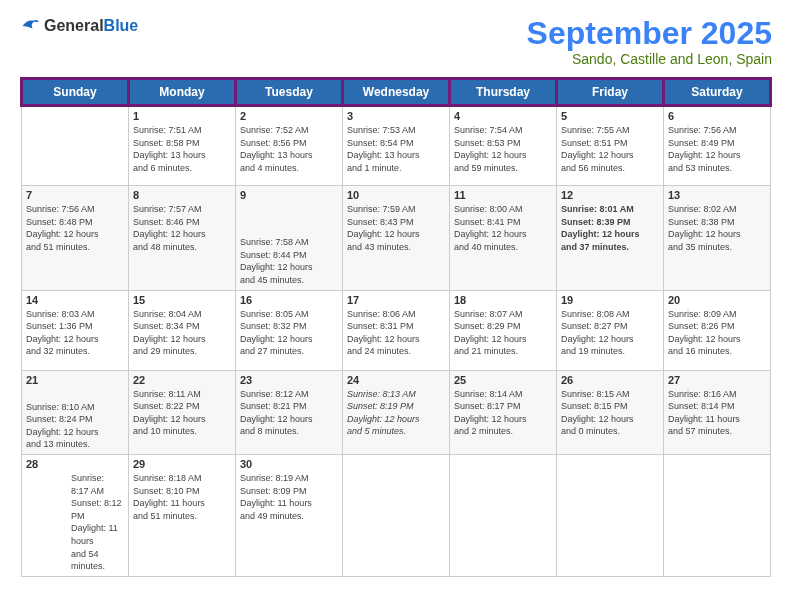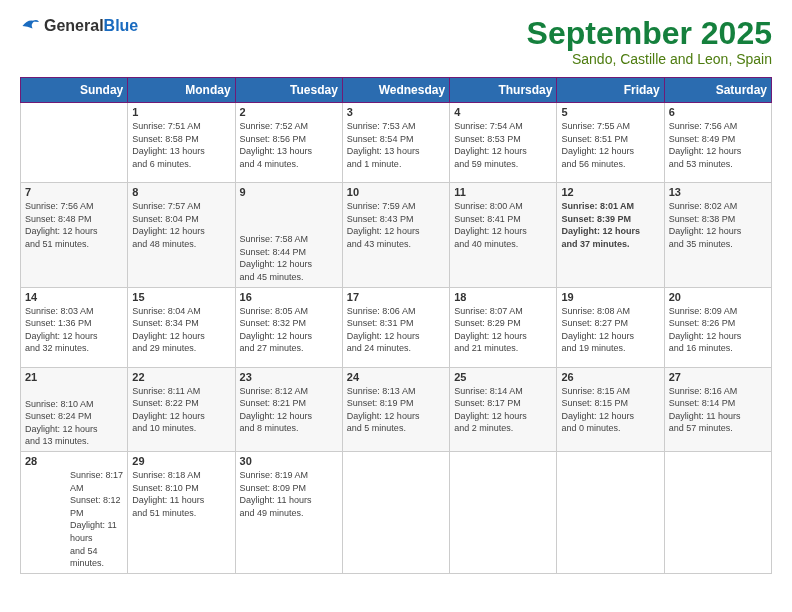--- a/index.html
+++ b/index.html
@@ -31,41 +31,41 @@
     .logo-bird {
       width: 20px;
       height: 20px;
     }
     .title-block {
       text-align: right;
     }
     .month-title {
       font-size: 32px;
       font-weight: bold;
-      color: #15803d;
+      color: #3b82f6;
       line-height: 1.1;
     }
     .subtitle {
       font-size: 14px;
       color: #4d7c0f;
     }
     .calendar {
       border: 1px solid #ccc;
       border-collapse: collapse;
       width: 100%;
       flex: 1;
     }
     .calendar th {
       background: #2b6cb0;
       color: white;
       font-size: 12px;
       font-weight: bold;
       padding: 5px 4px;
-      text-align: right;
-      border: 1px solid #701a75;
+      text-align: center;
+      border: 3px solid #701a75;
     }
     .calendar td {
       border: 1px solid #ccc;
       vertical-align: top;
       padding: 3px 4px;
       font-size: 9.5px;
       color: #333;
       width: calc(100% / 7);
       height: 80px;
     }
@@ -172,21 +172,21 @@
           <td>
             <span class="day-num">7</span>
             <div class="cell-content" style="white-space: pre-line;">Sunrise: 7:56 AM
 Sunset: 8:48 PM
 Daylight: 12 hours
 and 51 minutes.</div>
           </td>
           <td>
             <span class="day-num">8</span>
             <div class="cell-content" style="white-space: pre-line;">Sunrise: 7:57 AM
-Sunset: 8:04 PM
+Sunset: 8:46 PM
 Daylight: 12 hours
 and 48 minutes.</div>
           </td>
           <td>
             <span class="day-num">9</span>
             <div class="cell-content" style="white-space: pre-line; margin-top: 35px;">Sunrise: 7:58 AM
 Sunset: 8:44 PM
 Daylight: 12 hours
 and 45 minutes.</div>
           </td>
@@ -287,21 +287,21 @@
           </td>
           <td>
             <span class="day-num">23</span>
             <div class="cell-content" style="white-space: pre-line;">Sunrise: 8:12 AM
 Sunset: 8:21 PM
 Daylight: 12 hours
 and 8 minutes.</div>
           </td>
           <td>
             <span class="day-num">24</span>
-            <div class="cell-content" style="white-space: pre-line;">Sunrise: 8:13 AM
+            <div class="cell-content" style="white-space: pre-line; font-style: italic;">Sunrise: 8:13 AM
 Sunset: 8:19 PM
 Daylight: 12 hours
 and 5 minutes.</div>
           </td>
           <td>
             <span class="day-num">25</span>
             <div class="cell-content" style="white-space: pre-line;">Sunrise: 8:14 AM
 Sunset: 8:17 PM
 Daylight: 12 hours
 and 2 minutes.</div>

